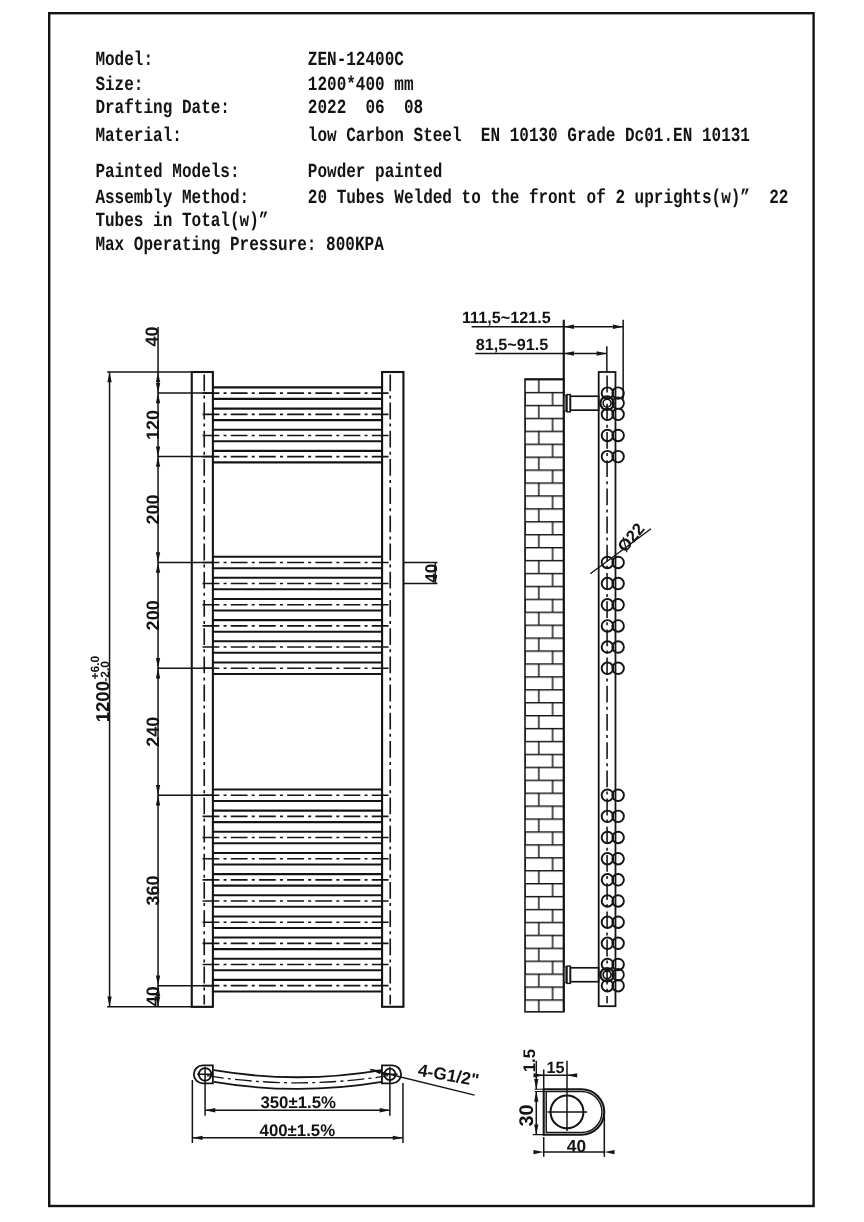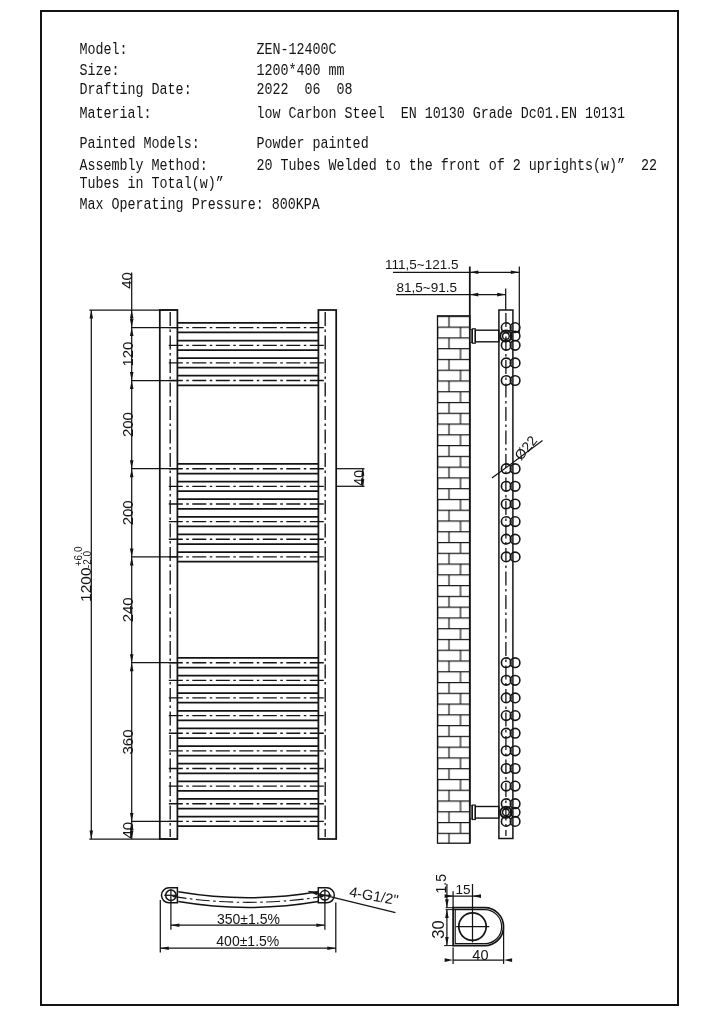--- a/index.html
+++ b/index.html
@@ -1,17 +1,17 @@
 <!DOCTYPE html>
 <html><head>
 <meta charset="utf-8">
 <title>ZEN-12400C</title>
 <style>
 html,body { margin:0; padding:0; background:#ffffff; }
-#page { position:relative; width:596px; height:1018px; }
+#page { position:relative; width:596px; height:1018px;font-weight:bold; }
 svg text { white-space:pre; -webkit-font-smoothing: antialiased; }
 * { -webkit-font-smoothing: antialiased; }
 </style>
 </head>
 <body>
 <div id="page">
 <svg width="720" height="1018" viewBox="0 0 720 1018">
 <rect width="720" height="1018" fill="#ffffff"></rect>
 <defs>
 <pattern id="brick" x="437.5" y="315.8" width="23" height="21.54" patternUnits="userSpaceOnUse">

